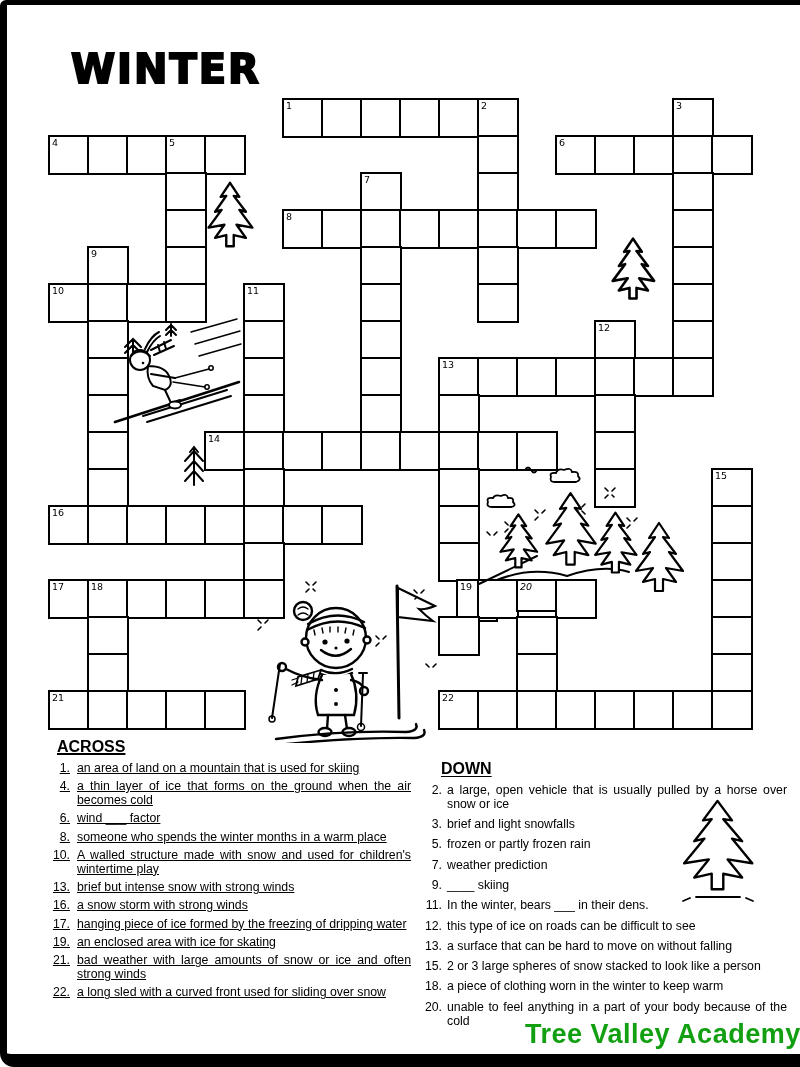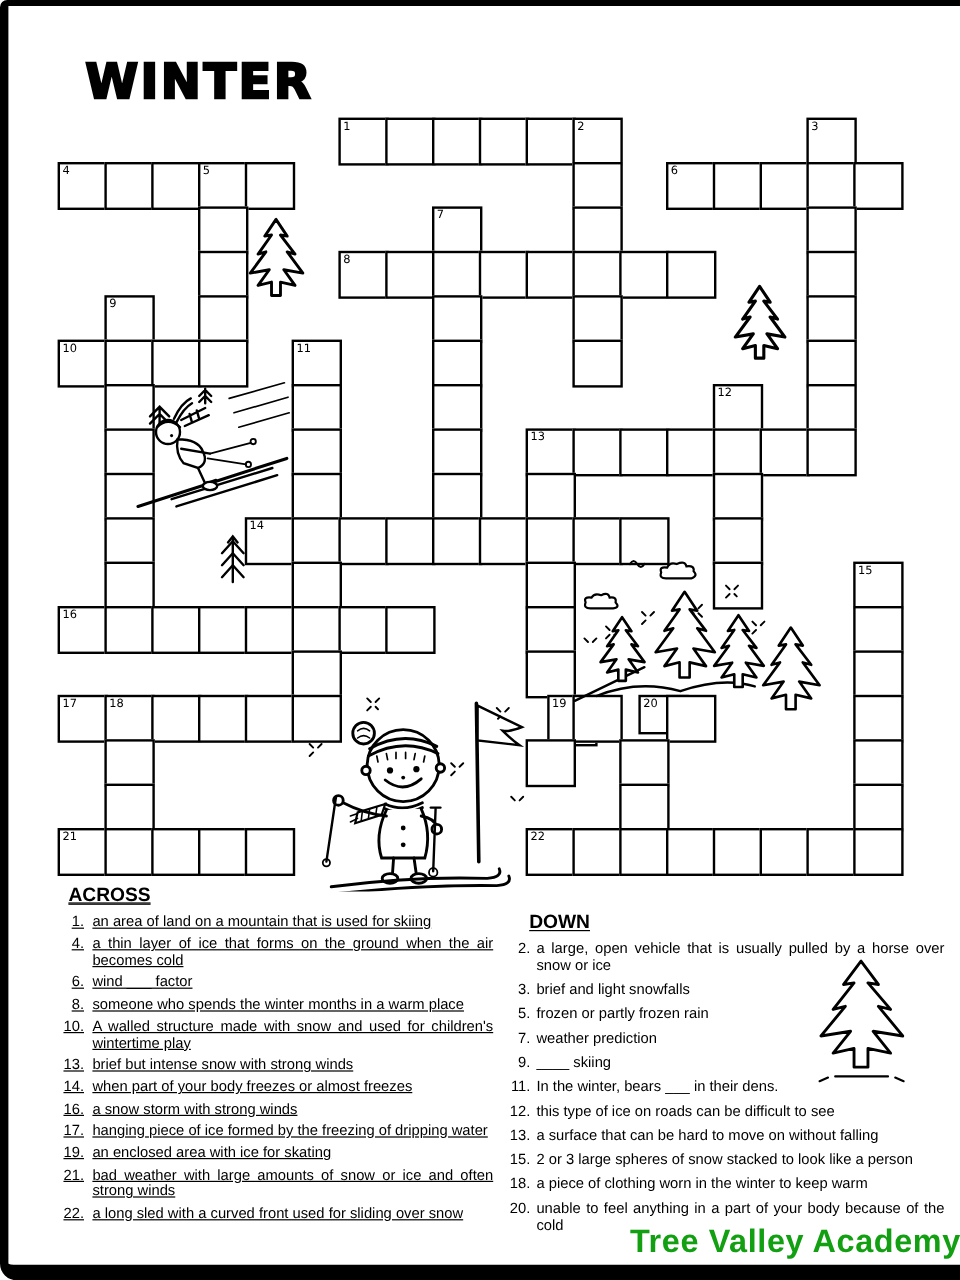--- a/index.html
+++ b/index.html
@@ -180,21 +180,21 @@
         <span class="cellnum">18</span>
       </div>
       <div class="cell" style="left: 126px; top: 579px; width: 41.5px; height: 39.5px;"></div>
       <div class="cell" style="left: 165px; top: 579px; width: 41.5px; height: 39.5px;"></div>
       <div class="cell" style="left: 204px; top: 579px; width: 41.5px; height: 39.5px;"></div>
       <div class="cell" style="left: 243px; top: 579px; width: 41.5px; height: 39.5px;"></div>
       <div class="cell" style="left: 456px; top: 579px; width: 41.5px; height: 43px;">
         <span class="cellnum">19</span>
       </div>
       <div class="cell" style="left: 477px; top: 579px; width: 41.5px; height: 39.5px;"></div>
-      <div class="cell" style="left: 532px; top: 579px; width: 41.5px; height: 33px;">
+      <div class="cell" style="left: 516px; top: 579px; width: 41.5px; height: 33px; font-style: italic;">
         <span class="cellnum">20</span>
       </div>
       <div class="cell" style="left: 555px; top: 579px; width: 41.5px; height: 39.5px;"></div>
       <div class="cell" style="left: 711px; top: 579px; width: 41.5px; height: 39.5px;"></div>
       <div class="cell" style="left: 87px; top: 616px; width: 41.5px; height: 39.5px;"></div>
       <div class="cell" style="left: 438px; top: 616px; width: 41.5px; height: 39.5px;"></div>
       <div class="cell" style="left: 516px; top: 616px; width: 41.5px; height: 39.5px;"></div>
       <div class="cell" style="left: 711px; top: 616px; width: 41.5px; height: 39.5px;"></div>
       <div class="cell" style="left: 87px; top: 653px; width: 41.5px; height: 39.5px;"></div>
       <div class="cell" style="left: 516px; top: 653px; width: 41.5px; height: 39.5px;"></div>
@@ -355,24 +355,20 @@
         </li>
         <li class="clue">
           <span class="num">10.</span>
           <span class="txt">A walled structure made with snow and used for children's wintertime play</span>
         </li>
         <li class="clue">
           <span class="num">13.</span>
           <span class="txt">brief but intense snow with strong winds</span>
         </li>
         <li class="clue">
-          <span class="num">14.</span>
-          <span class="txt">when part of your body freezes or almost freezes</span>
-        </li>
-        <li class="clue">
           <span class="num">16.</span>
           <span class="txt">a snow storm with strong winds</span>
         </li>
         <li class="clue">
           <span class="num">17.</span>
           <span class="txt">hanging piece of ice formed by the freezing of dripping water</span>
         </li>
         <li class="clue">
           <span class="num">19.</span>
           <span class="txt">an enclosed area with ice for skating</span>

